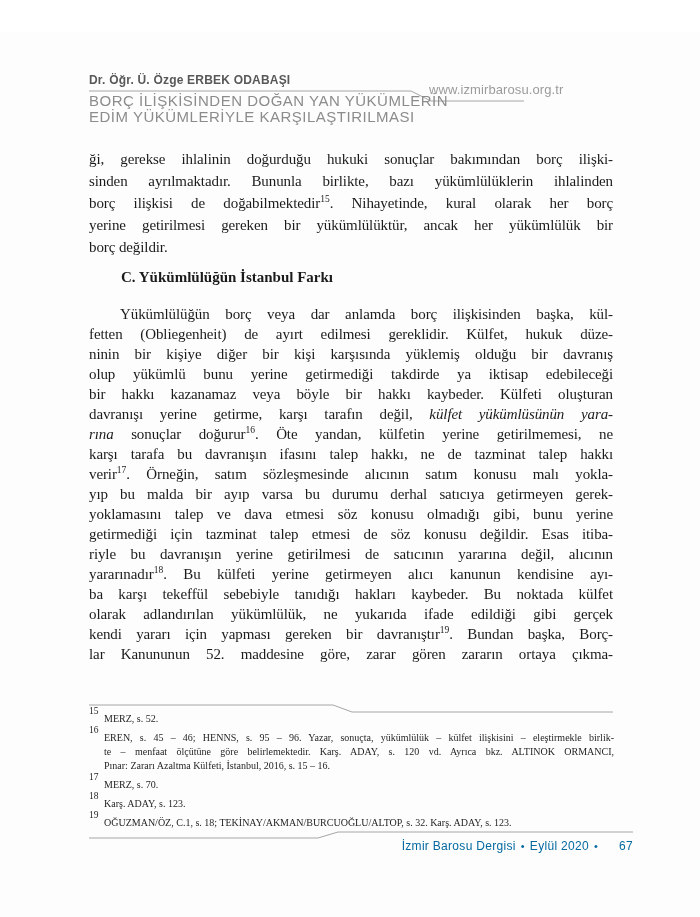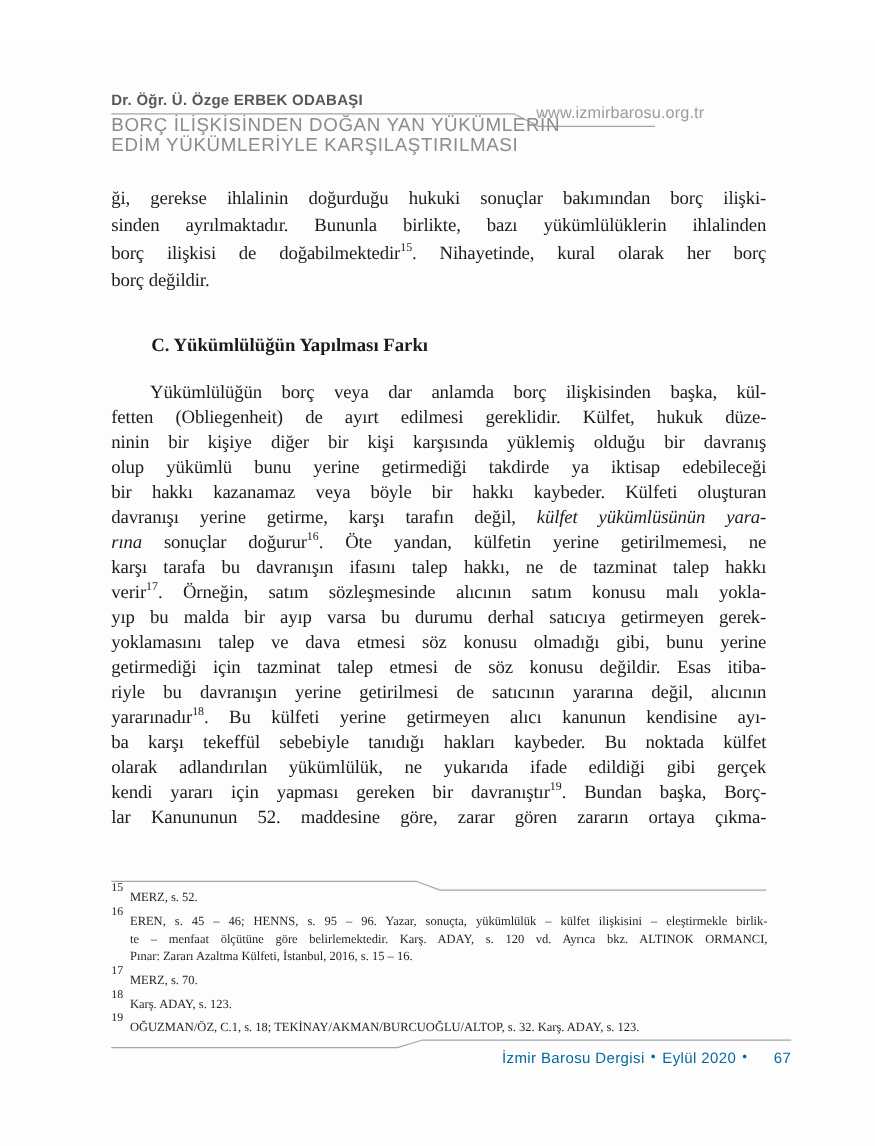--- a/index.html
+++ b/index.html
@@ -79,24 +79,25 @@
 
   <div class="title">
     <div>BORÇ İLİŞKİSİNDEN DOĞAN YAN YÜKÜMLERİN</div>
     <div>EDİM YÜKÜMLERİYLE KARŞILAŞTIRILMASI</div>
   </div>
 
   <div class="para para1">
       <div class="tline"><span>ği, gerekse ihlalinin doğurduğu hukuki sonuçlar bakımından borç ilişki-</span></div>
       <div class="tline"><span>sinden ayrılmaktadır. Bununla birlikte, bazı yükümlülüklerin ihlalinden</span></div>
       <div class="tline"><span>borç ilişkisi de doğabilmektedir</span><sup>15</sup><span>. Nihayetinde, kural olarak her borç</span></div>
+      <div class="tline"><span>yerine getirilmesi gereken bir yükümlülüktür, ancak her yükümlülük bir</span></div>
       <div class="tline short"><span>borç değildir.</span></div>
     </div>
 
-  <div class="heading">C. Yükümlülüğün Yapılması Farkı</div>
+  <div class="heading">C. Yükümlülüğün İstanbul Farkı</div>
 
   <div class="para para2">
       <div class="tline ind"><span>Yükümlülüğün borç veya dar anlamda borç ilişkisinden başka, kül-</span></div>
       <div class="tline"><span>fetten (Obliegenheit) de ayırt edilmesi gereklidir. Külfet, hukuk düze-</span></div>
       <div class="tline"><span>ninin bir kişiye diğer bir kişi karşısında yüklemiş olduğu bir davranış</span></div>
       <div class="tline"><span>olup yükümlü bunu yerine getirmediği takdirde ya iktisap edebileceği</span></div>
       <div class="tline"><span>bir hakkı kazanamaz veya böyle bir hakkı kaybeder. Külfeti oluşturan</span></div>
       <div class="tline"><span>davranışı yerine getirme, karşı tarafın değil, </span><span class="it">külfet yükümlüsünün yara-</span></div>
       <div class="tline"><span class="it">rına</span><span> sonuçlar doğurur</span><sup>16</sup><span>. Öte yandan, külfetin yerine getirilmemesi, ne</span></div>
       <div class="tline"><span>karşı tarafa bu davranışın ifasını talep hakkı, ne de tazminat talep hakkı</span></div>

